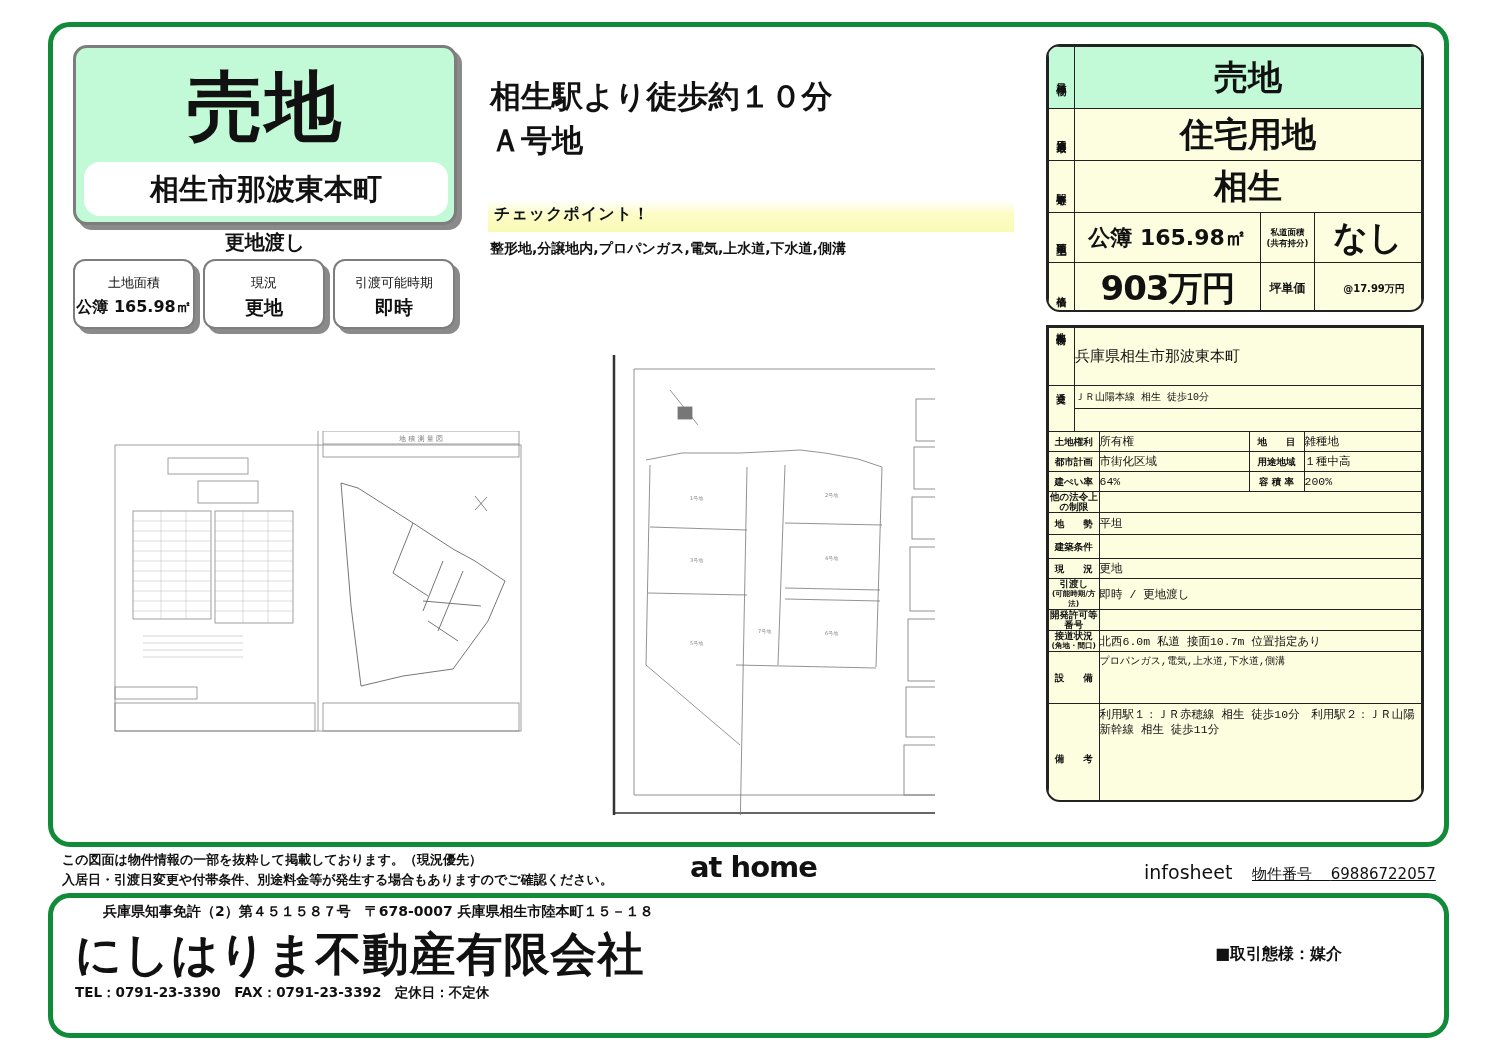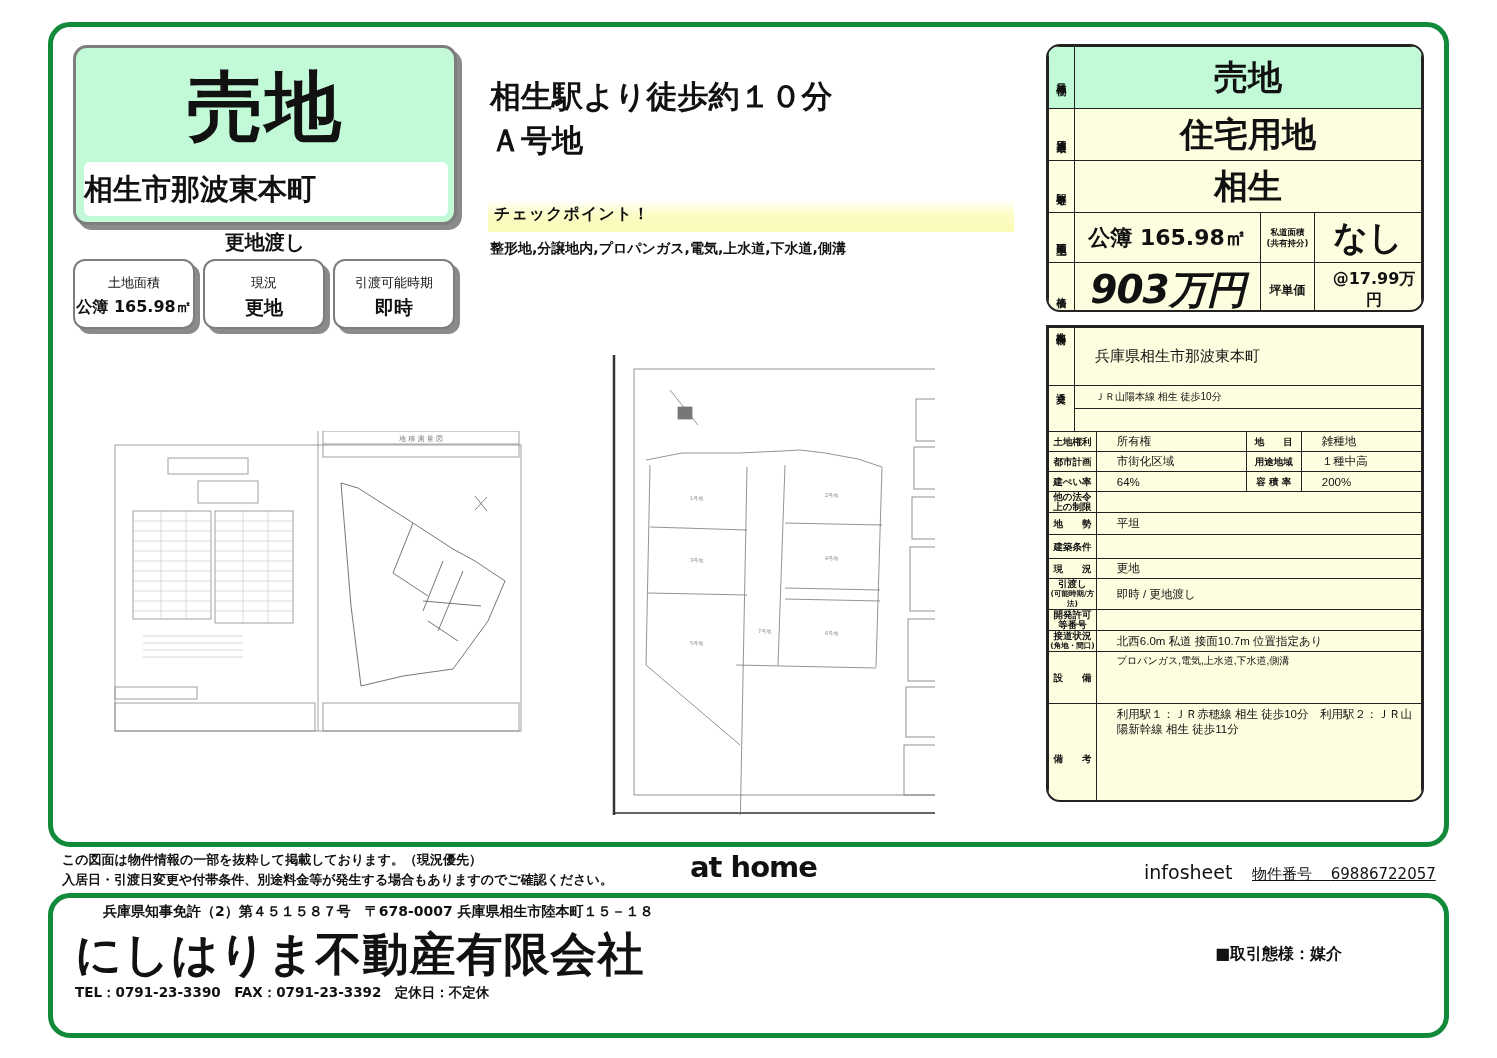--- a/index.html
+++ b/index.html
@@ -20,21 +20,21 @@
     position: absolute; left: 73px; top: 45px; width: 384px; height: 180px;
     background: #c2fad8; border: 3px solid #7d7d7d; border-radius: 14px;
     box-shadow: 5px 5px 0 #8a8a8a;
   }
   .hero-type {
     position: absolute; left: 0; top: 14px; width: 100%; text-align: center;
     font-size: 76px; font-weight: bold; line-height: 90px; letter-spacing: 2px;
   }
   .hero-area {
     position: absolute; left: 8px; top: 114px; width: 364px; height: 54px;
-    background: #fff; border-radius: 6px; 
+    background: #fff; border-radius: 16px; text-align: center;
     font-size: 29px; font-weight: bold; line-height: 54px;
   }
   .handover-note {
     position: absolute; left: 73px; top: 229px; width: 384px; text-align: center;
     font-size: 20px; font-weight: bold;
   }
   .mini-card {
     position: absolute; top: 259px; width: 122px; height: 70px;
     background: #fff; border: 2px solid #7d7d7d; border-radius: 12px;
     box-shadow: 5px 5px 0 #8a8a8a; text-align: center;
@@ -80,21 +80,21 @@
   .mint { background: #c2fad8; }
 
   
   .detail {
     position: absolute; left: 1046px; top: 325px; width: 378px; height: 477px;
     border: 2px solid #222; border-radius: 0 0 14px 14px; overflow: hidden; background: #fdfddf;
   }
   .detail table { border-collapse: collapse; width: 100%; }
   .detail td { border: 1.5px solid #222; vertical-align: middle; font-size: 11px; }
   .detail .hd { text-align: center; font-size: 9.5px; font-weight: bold; line-height: 10px; }
-  .detail .val { font-family: Liberation Sans, sans-serif; font-size: 11.5px; padding-left: 20px; }
+  .detail .val { font-family: Liberation Mono, monospace; font-size: 11.5px; padding-left: 0; }
   .detail .val.lg { font-size: 15px; }
   .detail .val.md { font-size: 10px; }
 
   
   .disclaimer { position: absolute; left: 62px; top: 850px; font-size: 13px; font-weight: bold; line-height: 20px; }
   .athome-logo { position: absolute; left: 690px; top: 850px; font-size: 29px; font-weight: bold; letter-spacing: -1px; }
   .infosheet { position: absolute; left: 1144px; top: 861px; font-size: 19px; }
   .property-no { position: absolute; left: 1252px; top: 865px; font-size: 15px; text-decoration: underline; word-spacing: 14px; }
 
   
@@ -266,23 +266,23 @@
       <td class="vlabel">土地面積</td>
       <td style="width:186px; font-size:22px; font-weight:bold; white-space:nowrap;">公簿 165.98㎡</td>
       <td style="width:54px; font-size:8.5px; font-weight:bold; line-height:11px;">
         <div>私道面積</div>
         <div>(共有持分)</div>
       </td>
       <td style="font-size:34px; font-weight:bold;">なし</td>
     </tr>
     <tr style="height:52px;">
       <td class="vlabel">価格</td>
-      <td style="font-size:39px; font-weight:bold; letter-spacing:-1px;font-style:italic;">903万円</td>
+      <td style="font-size:34px; font-weight:bold; letter-spacing:-1px;">903万円</td>
       <td style="font-size:12px; font-weight:bold;">坪単価</td>
-      <td style="font-size:16px; font-weight:bold;padding-left:12px;">@17.99万円</td>
+      <td style="font-size:10px; font-weight:bold;padding-left:12px;">@17.99万円</td>
     </tr>
   </tbody>
     </table>
 </div>
 
 <div class="detail">
   <table>
     <tbody>
         <tr style="height:58px;">
       <td class="vlabel" style="width:26px; font-size:9.5px;">物件所在地</td>

